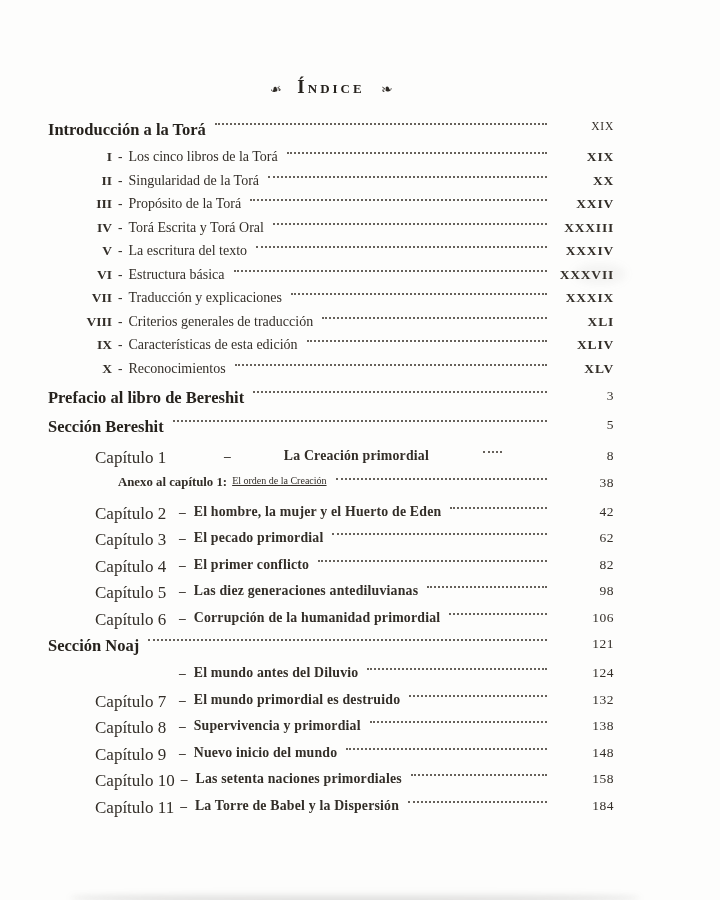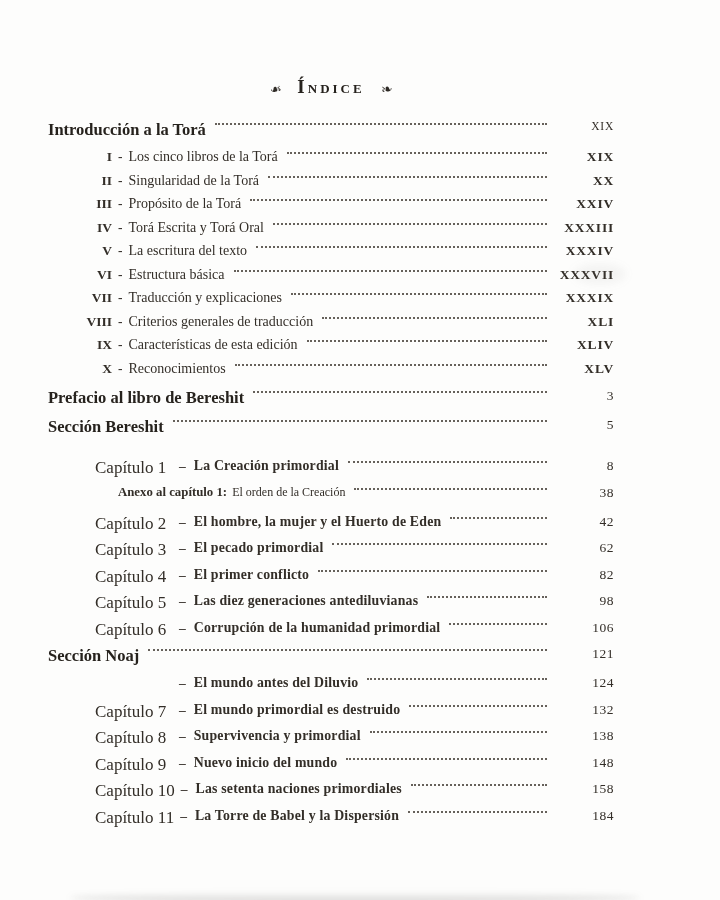--- a/index.html
+++ b/index.html
@@ -49,38 +49,38 @@
   }
   .pg{width:58px;text-align:right;white-space:nowrap;}
   .pg.roman{font-size:11.5px;letter-spacing:.8px;}
   .pg.arabic{font-size:13.5px;letter-spacing:.5px;}
 
   
   .row.section{height:29px;}
   .row.section .lbl{font-weight:bold;font-size:16.5px;color:#26221d;}
   .intro + .section{margin-top:4px;}
   .annex + .section{margin-top:10px;}
-  .section + .chapter{margin-top:12px;}
+  .section + .chapter{margin-top:2px;gap:45px;}
 
   
   .row.intro{height:23.5px;padding-left:30px;}
   .row.intro .roman{font-weight:bold;min-width:34px;text-align:right;font-size:13.5px;}
   .row.intro .sep{padding:0 6px;font-size:13.5px;font-weight:bold;}
   .row.intro .txt{font-size:14px;}
 
   
   .row.chapter,.row.cont{height:26.5px;padding-left:47px;}
   .row.chapter .chap,.row.cont .chap{font-size:17px;min-width:78px;display:inline-block;}
   .row.chapter .dash,.row.cont .dash{padding:0 8px 0 6px;font-weight:bold;font-size:13.5px;}
   .row.chapter .ctitle,.row.cont .ctitle{font-weight:bold;font-size:13.8px;letter-spacing:.2px;}
 
   
   .row.annex{height:29px;padding-left:70px;}
   .row.annex .alead{font-weight:bold;font-size:12.8px;}
-  .row.annex .atxt{font-size:12px;padding-left:5px;}
+  .row.annex .atxt{font-size:10px;padding-left:5px;text-decoration:underline;}
 
   
   .scan-shadow{
     position:absolute;left:70px;right:80px;bottom:-4px;height:12px;
     background:linear-gradient(to bottom, rgba(0,0,0,0), rgba(90,88,85,.28));
     filter:blur(3px);
     border-radius:50%;
   }
   .scan-smudge{
     position:absolute;left:574px;top:264px;width:52px;height:20px;

